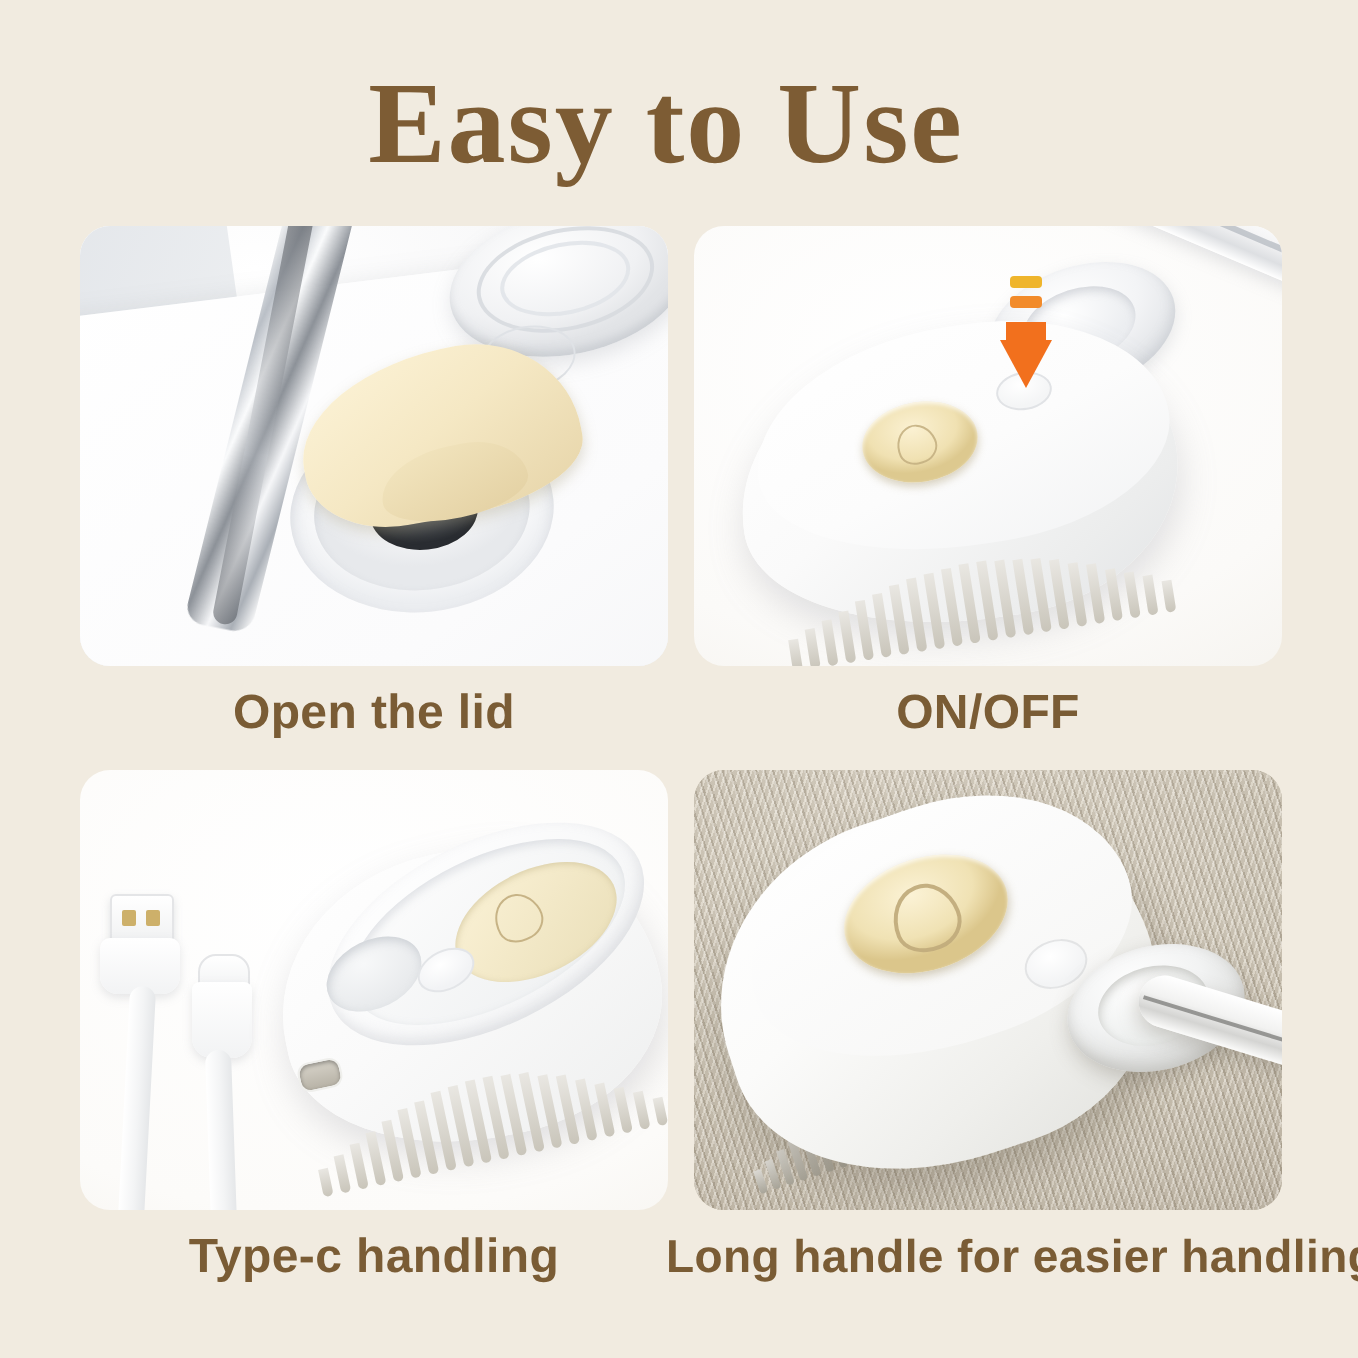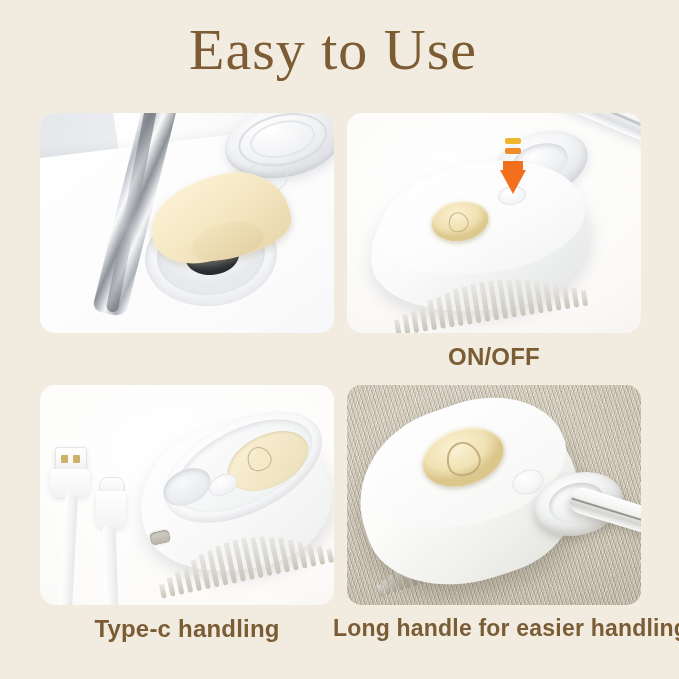--- a/index.html
+++ b/index.html
@@ -6,24 +6,24 @@
   body{
     width:679px;height:679px;
     background:#f1ebe0;
     font-family:"Liberation Sans", sans-serif;
     overflow:hidden;
   }
   .page{position:relative;width:679px;height:679px;box-sizing:border-box;}
 
   
   .title{
-    position:absolute;left:0;top:20px;width:666px;
+    position:absolute;left:0;top:32px;width:666px;
     text-align:center;
     font-family:"Liberation Serif","DejaVu Serif",serif;
-    font-weight:normal;
+    font-weight:bold;
     font-size:58px;
     letter-spacing:1px;
     color:#7d5c34;
     line-height:1.05;
   }
 
   
   .card{
     position:absolute;
     border-radius:15px;
@@ -443,20 +443,21 @@
       <div class="port-outer">
         <div class="port-rim"></div>
         <div class="port-hole"></div>
       </div>
       <div class="water"></div>
       <div class="water2"></div>
       <div class="flap"></div>
       <div class="flap2"></div>
     </div>
   </div>
+  <div class="caption" id="cap-topleft">Open the lid</div>
 
   <div class="card" id="card-topright">
     <div class="p2">
       <div class="handle"></div>
       <div class="handle-line"></div>
       <div class="loop"></div>
       <div class="brush-body"></div>
       <div class="brush-top"></div>
       <div class="bristles" id="p2-bristles">
           <i style="left: 2px; height: 16px;"></i>

